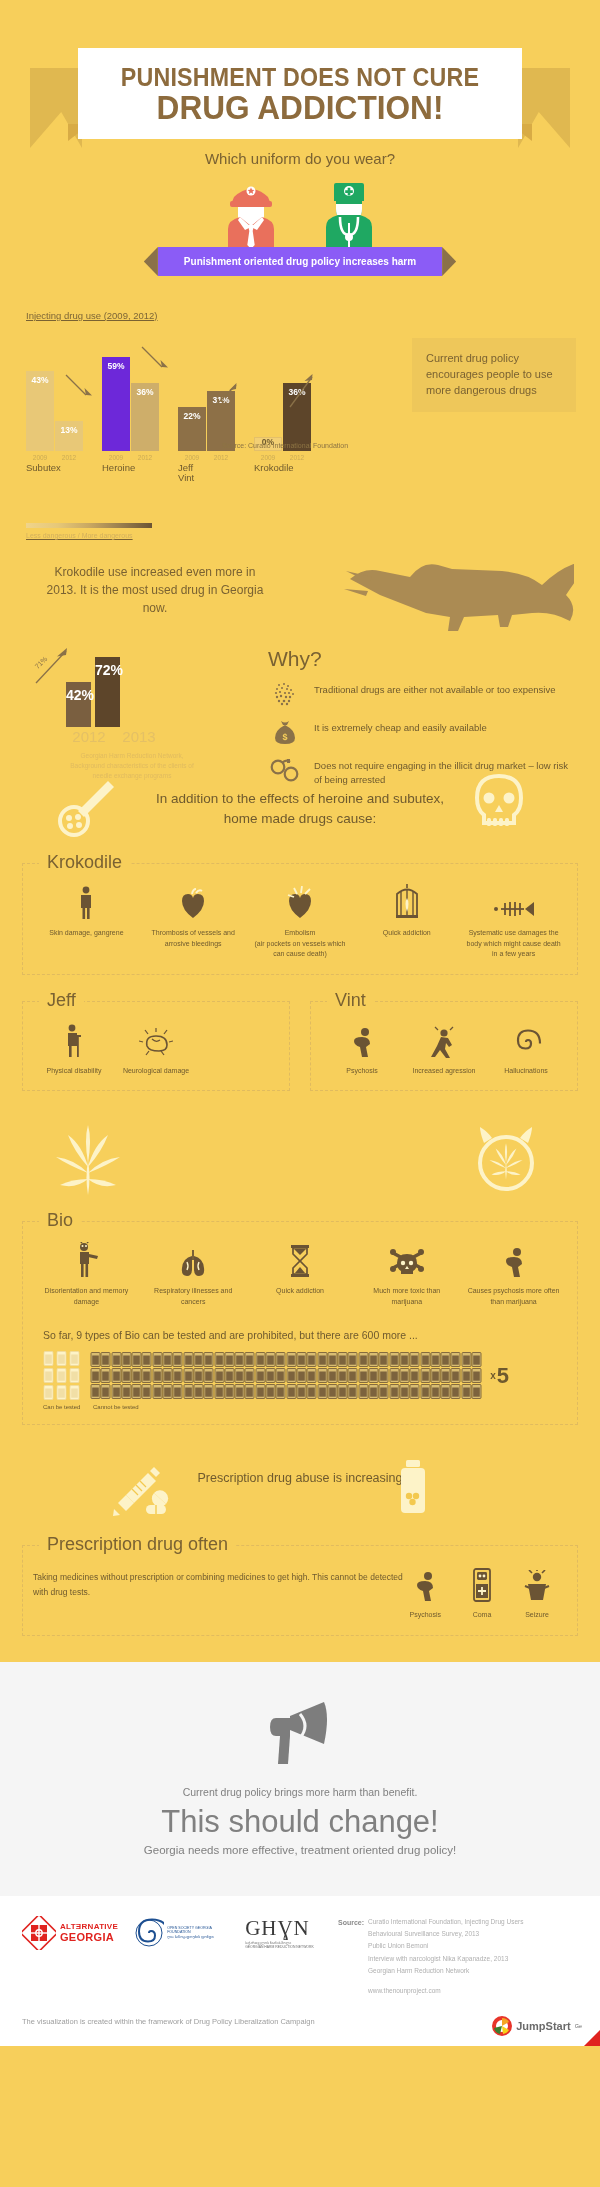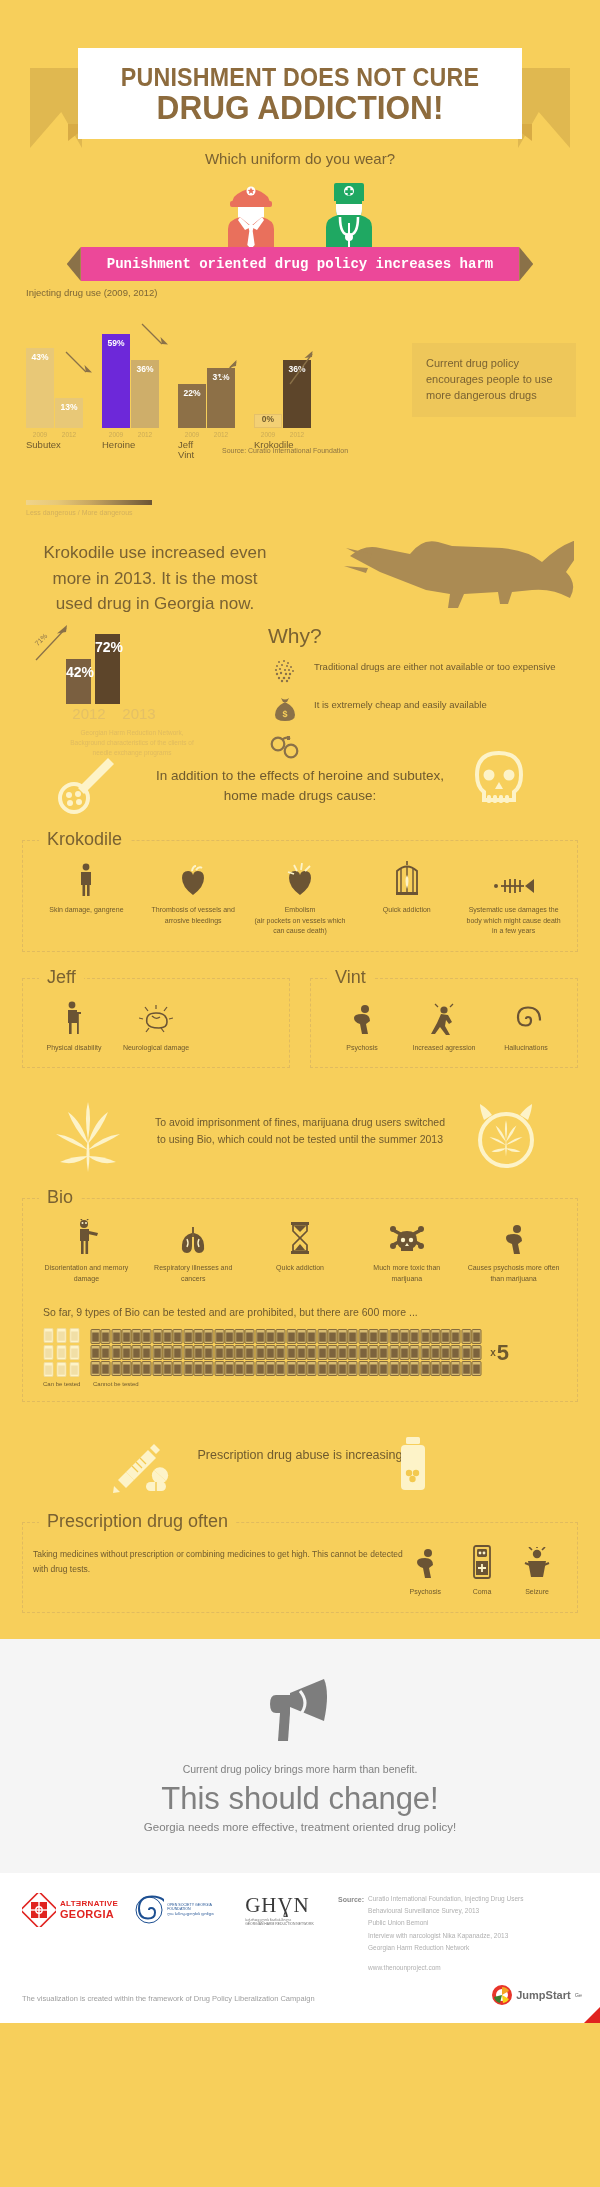--- a/index.html
+++ b/index.html
@@ -44,31 +44,31 @@
   }
 
   
   .uniform-q { text-align:center; font-size: 15px; color:#7a6232; margin-top: 32px; }
   .figures { display:flex; justify-content:center; gap: 28px; margin-top: 10px; height: 72px; align-items:flex-end; }
   .figure { position: relative; width: 70px; height: 72px; }
 
   
   .banner-row { display:flex; justify-content:center; margin-top: -2px; position:relative; z-index:2;}
   .banner {
-    background:#ec4899; color:#fff; font-size: 14px; font-weight:600;
-    padding: 9px 26px; position:relative;font-family:Liberation Mono, monospace;
+    background:#8b5cf6; color:#fff; font-size: 10px; font-weight:600;
+    padding: 9px 26px; position:relative;
   }
   .banner::before, .banner::after{
     content:""; position:absolute; top:0; bottom:0; width:14px; background:#8a7148;
   }
   .banner::before{ left:-14px; clip-path: polygon(100% 0,100% 100%,0 50%); }
   .banner::after{ right:-14px; clip-path: polygon(0 0,0 100%,100% 50%); }
 
   
-  .chart-section { padding: 6px 0 0 26px; position: relative; }
+  .chart-section { padding: 34px 0 0 26px; position: relative; text-decoration: underline; }
   .chart-title { font-size: 9.5px; color:#7d6636; margin-bottom: 18px; }
   .chart-area { position: relative; height: 112px; width: 270px; }
   .grp { position:absolute; bottom:0; display:flex; align-items:flex-end; gap:1px; }
   .bar { width: 28px; position:relative; }
   .bar .val {
     position:absolute; top:4px; left:0; right:0; text-align:center;
     font-size: 8.5px; color:#fff; font-weight:600;
   }
   .bar.outside .val { top:-13px; color:#7a6232; }
   .axis-years { display:flex; gap:1px; margin-top:3px; }
@@ -79,21 +79,21 @@
     background: linear-gradient(to right,#f0d48b 0%,#e6c878 25%,#c9a862 50%,#9a7f4e 75%,#6b5434 100%); }
   .legend-cap { font-size:7px; color:#d3b05c; margin-top:4px; }
   .note-box {
     position:absolute; right:24px; top: 62px; width: 164px;
     background:#eec75a; padding: 13px 14px; font-size:11px; color:#7a6232; line-height:1.45;
   }
   .chart-source { position:absolute; left: 222px; top: 166px; font-size:7px; color:#8d7443; }
 
   
   .krok-section { position:relative; padding: 24px 0 0 0; height: 230px; }
-  .krok-text { width: 230px; margin-left: 40px; text-align:center; font-size: 17px; line-height:1.5; color:#7a6232; }
+  .krok-text { width: 230px; margin-left: 40px; text-align:center; font-size: 12px; line-height:1.5; color:#7a6232; }
   .croc { position:absolute; right: 26px; top: 10px; }
   .mini-chart { position:absolute; left: 66px; top: 118px; }
   .mini-bars { display:flex; align-items:flex-end; gap:4px; height: 70px;}
   .mini-bar { width: 25px; position:relative; }
   .mini-bar .mv { position:absolute; top:5px; left:0; right:0; text-align:center; font-size:14px; font-weight:bold; color:#fff; }
   .mini-years { display:flex; gap:4px; margin-top:1px; }
   .mini-years span { width:46px; text-align:center; font-size:15px; color:#e4c065; }
   .mini-src { width: 132px; margin-top:6px; text-align:center; font-size:6.5px; color:#e0bb5f; line-height:1.5; }
   .why-block { position:absolute; left: 268px; top: 108px; width: 300px; }
   .why-h { font-size: 21px; color:#7a6232; margin-bottom: 10px; }
@@ -152,21 +152,21 @@
   .cta-main { font-size: 31px; color:#808080; margin: 6px 0 4px 0; }
   .cta-sub2 { font-size: 11.5px; color:#808080; }
 
   
   .footer { background:#ffffff; padding: 20px 22px 10px 22px; position:relative; min-height: 150px; }
   .footer-top { display:flex; gap: 16px; align-items:flex-start; }
   .logos { display:flex; gap: 16px; align-items:center; flex: 0 0 300px; }
   .src { font-size: 6.5px; color:#b0b0b0; line-height: 1.9; display:flex; gap:4px; }
   .src-label { color:#8a8a8a; font-weight:bold; font-size:7px; white-space:nowrap; }
   .framework { font-size: 7.5px; color:#9e9e9e; line-height:1.7; margin-top: 18px; }
-  .jumpstart { position:absolute; right: 18px; bottom: 18px; display:flex; align-items:center; gap:4px; }
+  .jumpstart { position:absolute; right: 18px; bottom: 10px; display:flex; align-items:center; gap:4px; }
   .js-text { font-size: 11px; font-weight:bold; color:#6b6b6b; }
   .js-ge { font-size: 5.5px; color:#6b6b6b; vertical-align: super; }
   .corner { position:absolute; right:0; bottom:0; width:0;height:0;
      border-left: 16px solid transparent; border-bottom: 16px solid #e0231f; }
   .logo-ag { display:flex; align-items:center; gap:4px; }
   .logo-ag .txt1 { font-size:8px; font-weight:bold; color:#e0231f; letter-spacing:.3px;text-align:center; }
   .logo-ag .txt2 { font-size:11px; font-weight:bold; color:#e0231f; letter-spacing:.3px; }
   .logo-osg { display:flex; align-items:center; gap:3px; }
   .logo-osg .t { font-size:3.6px; color:#1d4f91; line-height:1.35; width:62px; }
   .logo-ghrn .big { font-size: 21px; color:#3a3a3a; letter-spacing: 1px; font-family:"Liberation Serif", serif;}
@@ -408,20 +408,21 @@
 
       <div class="why-item">
         <div class="why-ico">
           <svg width="30" height="26" viewBox="0 0 30 26">
             <circle cx="8" cy="10" r="6.3" fill="none" stroke="#8a7148" stroke-width="2.2"></circle>
             <circle cx="21" cy="17" r="6.3" fill="none" stroke="#8a7148" stroke-width="2.2"></circle>
             <path d="M12 6 q4-4 8-1" fill="none" stroke="#8a7148" stroke-width="2.2"></path>
             <rect x="17" y="2" width="3" height="4" fill="#8a7148"></rect>
           </svg>
         </div>
+        <div class="why-tx">Does not require engaging in the illicit drug market – low risk of being arrested</div>
       </div>
     </div>
   </div>
 
   <div class="addition">
     <svg class="pill-ico" width="62" height="62" viewBox="0 0 62 62">
       <path d="M52 6 l6 6 -30 30 -6 -6z" fill="#fdf3c8"></path>
       <circle cx="18" cy="46" r="14" fill="none" stroke="#fdf3c8" stroke-width="4"></circle>
       <circle cx="13" cy="43" r="3" fill="#fdf3c8"></circle>
         <circle cx="22" cy="42" r="3" fill="#fdf3c8"></circle>
@@ -603,21 +604,20 @@
         <path d="M36 72 q-3-18 0-34 q3 16 0 34z"></path>
         <path d="M36 40 q-4-24 0-38 q4 14 0 38z"></path>
         <path d="M36 44 q-14-16 -20-32 q14 10 20 32z"></path>
         <path d="M36 44 q14-16 20-32 q-14 10 -20 32z"></path>
         <path d="M36 50 q-20-8 -32-16 q18 2 32 16z"></path>
         <path d="M36 50 q20-8 32-16 q-18 2 -32 16z"></path>
         <path d="M36 56 q-16 0 -28 6 q16 4 28 -6z"></path>
         <path d="M36 56 q16 0 28 6 q-16 4 -28 -6z"></path>
       </g>
     </svg>
-    <div class="bio-intro-text">To avoid imprisonment of fines, marijuana drug users switched to using Bio, which could not be tested until the summer 2013</div>
     <svg class="leaf-r" width="68" height="74" viewBox="0 0 68 74">
       <circle cx="34" cy="42" r="26" fill="none" stroke="#fdf3c8" stroke-width="4"></circle>
       <path d="M12 22 q-4-10 -4-16 q8 5 12 11z" fill="#fdf3c8"></path>
       <path d="M56 22 q4-10 4-16 q-8 5 -12 11z" fill="#fdf3c8"></path>
       <g fill="#fdf3c8" transform="translate(34,42) scale(.52) translate(-36,-40)">
         <path d="M36 72 q-3-18 0-34 q3 16 0 34z"></path>
         <path d="M36 40 q-4-24 0-38 q4 14 0 38z"></path>
         <path d="M36 44 q-14-16 -20-32 q14 10 20 32z"></path>
         <path d="M36 44 q14-16 20-32 q-14 10 -20 32z"></path>
         <path d="M36 50 q-20-8 -32-16 q18 2 32 16z"></path>

